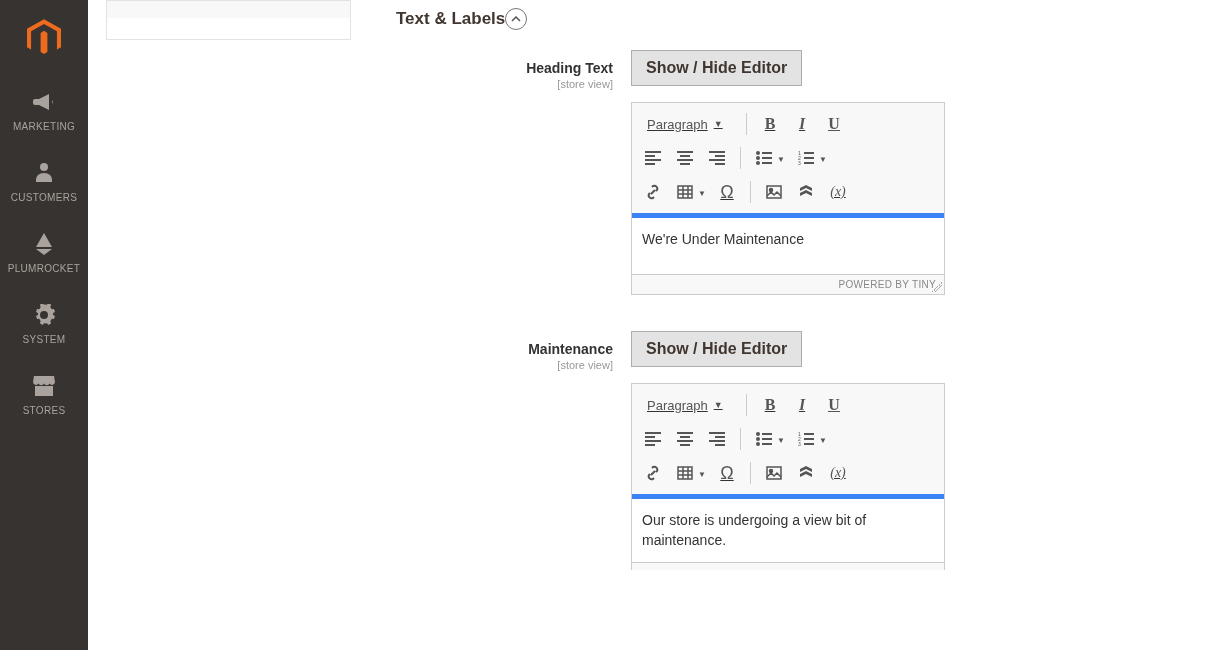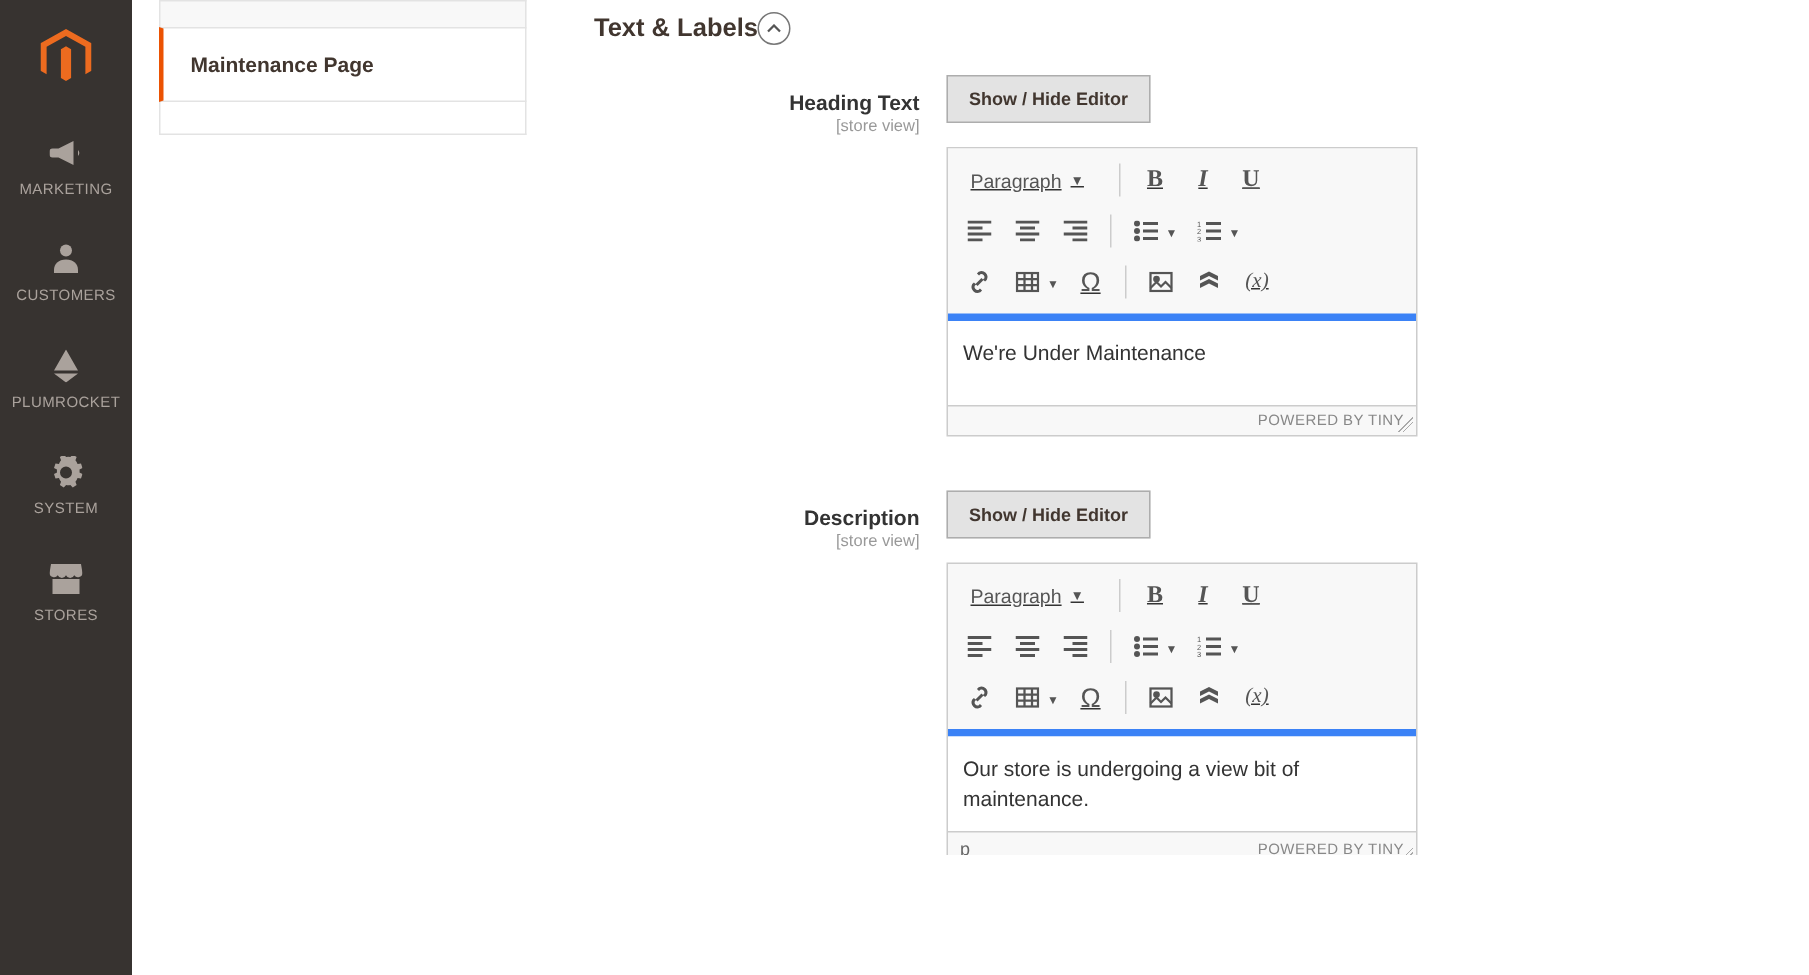--- a/index.html
+++ b/index.html
@@ -25,21 +25,21 @@
 .tab-bot-stub { height: 22px; border: 1px solid #e3e3e3; border-top: none; background: #fff; }
 .form-col { flex: 1; padding-left: 45px; position: relative; }
 .section-header { display: flex; align-items: center; justify-content: flex-start; padding: 8px 0 20px 0; }
 .section-title { font-size: 17px; font-weight: 600; color: #41362f; }
 .collapse { width: 22px; height: 22px; border: 1px solid #777; border-radius: 50%; display: flex; align-items: center; justify-content: center; cursor: pointer; font-size: 12px; }
 .field-row { display: flex; margin-bottom: 36px; }
 .label-col { width: 235px; text-align: right; padding-right: 18px; padding-top: 10px; flex-shrink: 0; }
 .field-label { font-size: 14px; font-weight: 600; color: #333; margin-left: 18px; }
 .field-scope { font-size: 11px; color: #999; display: block; margin-top: 2px; }
 .input-col { flex: 1; max-width: 314px; }
-.toggle-btn { background: #e3e3e3; border: 1px solid #adadad; padding: 8px 14px; font-size: 12px; font-weight: 600; color: #41362f; cursor: pointer; margin-bottom: 16px; display: inline-block; }
+.toggle-btn { background: #e3e3e3; border: 1px solid #adadad; padding: 8px 14px; font-size: 16px; font-weight: 600; color: #41362f; cursor: pointer; margin-bottom: 16px; display: inline-block; }
 .editor { border: 1px solid #ccc; background: #fff; width: 314px; }
 .toolbar { background: #f8f8f8; border-bottom: 5px solid #3b82f6; padding: 4px 6px; text-decoration: underline; }
 .tb-row { display: flex; align-items: center; gap: 2px; padding: 2px 0; }
 .tb-sel { display: flex; align-items: center; gap: 6px; padding: 4px 8px; border: 1px solid transparent; cursor: pointer; font-size: 13px; color: #555; border-radius: 3px; min-width: 100px; }
 .tb-sep { width: 1px; height: 22px; background: #ccc; margin: 0 6px; }
 .tb-btn { width: 30px; height: 30px; display: flex; align-items: center; justify-content: center; cursor: pointer; border-radius: 3px; color: #555; font-size: 16px; position: relative; }
 .tb-btn .caret { font-size: 8px; position: absolute; right: -6px; top: 12px; color: #555; }
 .tb-btn.withcaret { margin-right: 10px; }
 .content-area { padding: 12px 10px; font-size: 14px; color: #333; min-height: 56px; line-height: 1.4; background: #fff; }
 .statusbar { background: #f8f8f8; border-top: 1px solid #ccc; padding: 4px 8px; display: flex; justify-content: space-between; align-items: center; font-size: 11px; color: #888; position: relative; }
@@ -102,21 +102,20 @@
         </span>
       <span>STORES</span>
     </div>
   </div>
 
   <div class="main">
 
     <div class="content">
       <div class="tabs-col">
         <div class="tab-top-stub"></div>
-        <div class="tab active">Maintenance Page</div>
         <div class="tab-bot-stub"></div>
       </div>
 
       <div class="form-col">
         <div class="section-header">
           <div class="section-title">Text &amp; Labels</div>
           <div class="collapse">
             <svg width="10" height="6" viewBox="0 0 10 6" fill="none" stroke="#555" stroke-width="1.5">
                 <path d="M1 5l4-4 4 4"></path>
               </svg>
@@ -219,21 +218,21 @@
                 <span class="path"></span>
                 <span class="powered">POWERED BY TINY</span>
                 <div class="resize-handle"></div>
               </div>
             </div>
           </div>
         </div>
 
         <div class="field-row">
           <div class="label-col">
-            <span class="field-label">Description</span>
+            <span class="field-label">Maintenance</span>
             <span class="field-scope">[store view]</span>
           </div>
           <div class="input-col">
             <button class="toggle-btn">Show / Hide Editor</button>
             <div class="editor">
               <div class="toolbar">
                 <div class="tb-row">
                   <div class="tb-sel">
                     <span>Paragraph</span>
                     <span style="font-size:9px">▼</span>

